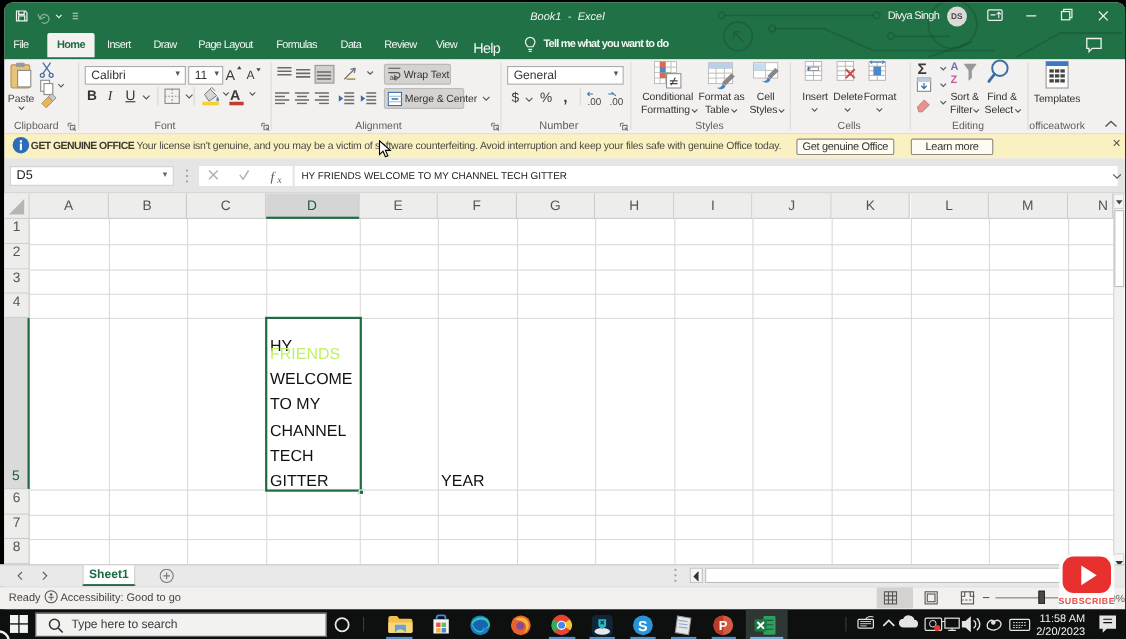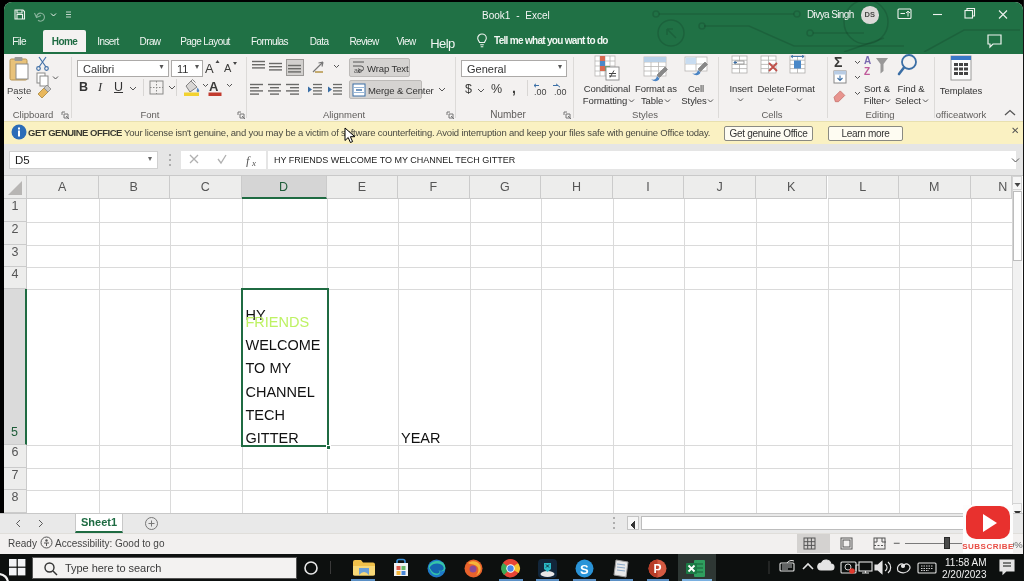--- a/index.html
+++ b/index.html
@@ -18,21 +18,21 @@
         <circle cx="698" cy="24" r="3"></circle>
 <circle cx="806" cy="31" r="3"></circle>
         <path d="M809 31 L860 31"></path>
 <circle cx="862" cy="20" r="22"></circle>
 <path d="M920 50 L960 28 L1016 28"></path>
         <path d="M840 50 L880 36"></path>
 </g>
     </svg>
   </div>
 <div class="ab" style="left:4px;top:51.5px;width:1019px;height:2px;background:#207145;"></div>
-<div class="ab" style="left:482px;top:10px;white-space:nowrap;color:#f5f5f5;font-size:10px;word-spacing:3px;">Book1 - Excel</div>
+<div class="ab" style="left:482px;top:10px;white-space:nowrap;color:#f5f5f5;font-size:10px;word-spacing:3px;font-style:italic;">Book1 - Excel</div>
 <div class="ab" style="left:807px;top:9px;white-space:nowrap;color:#f5f5f5;font-size:10px;letter-spacing:-0.6px;">Divya Singh</div>
 <div class="ab" style="left:861px;top:6px;width:17.5px;height:17.5px;background:#dcdad8;border-radius:50%;color:#4a4a48;font-size:7.5px;text-align:center;line-height:18px;font-weight:bold;">DS</div>
 <svg class="ab" style="left:0px;top:0px" width="1024" height="30">
 <g stroke="#eef3ef" fill="none" stroke-width="1.1">
 <path d="M15 10 h8 l1.5 1.5 V19 h-9.5 z" fill="none"></path>
       <path d="M17 10 v3 h5 v-3 M17 19 v-4.5 h5.5 V19" fill="none"></path>
 <g opacity="0.5">
         <path d="M36.5 17.5 a4 4 0 1 1 1.5 2.8 M34.5 13 l2 4.5 l4.5 -2" fill="none"></path>
       </g>
 <path d="M51 13.5 l2.5 2.5 l2.5 -2.5" stroke-width="1"></path>

